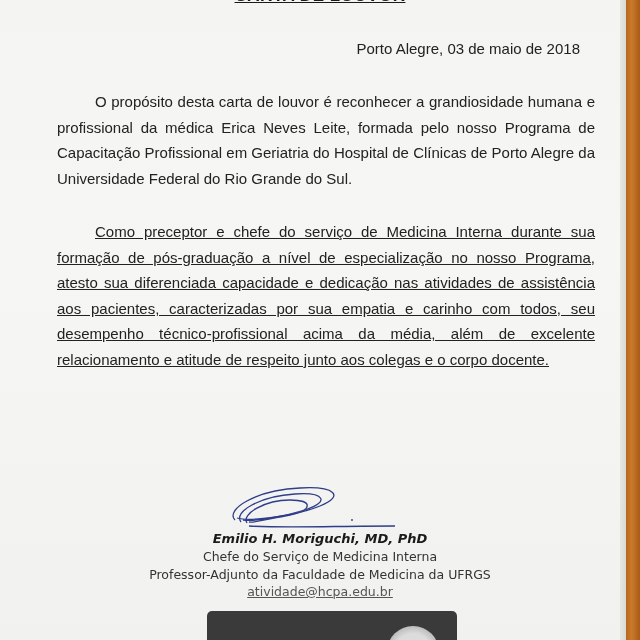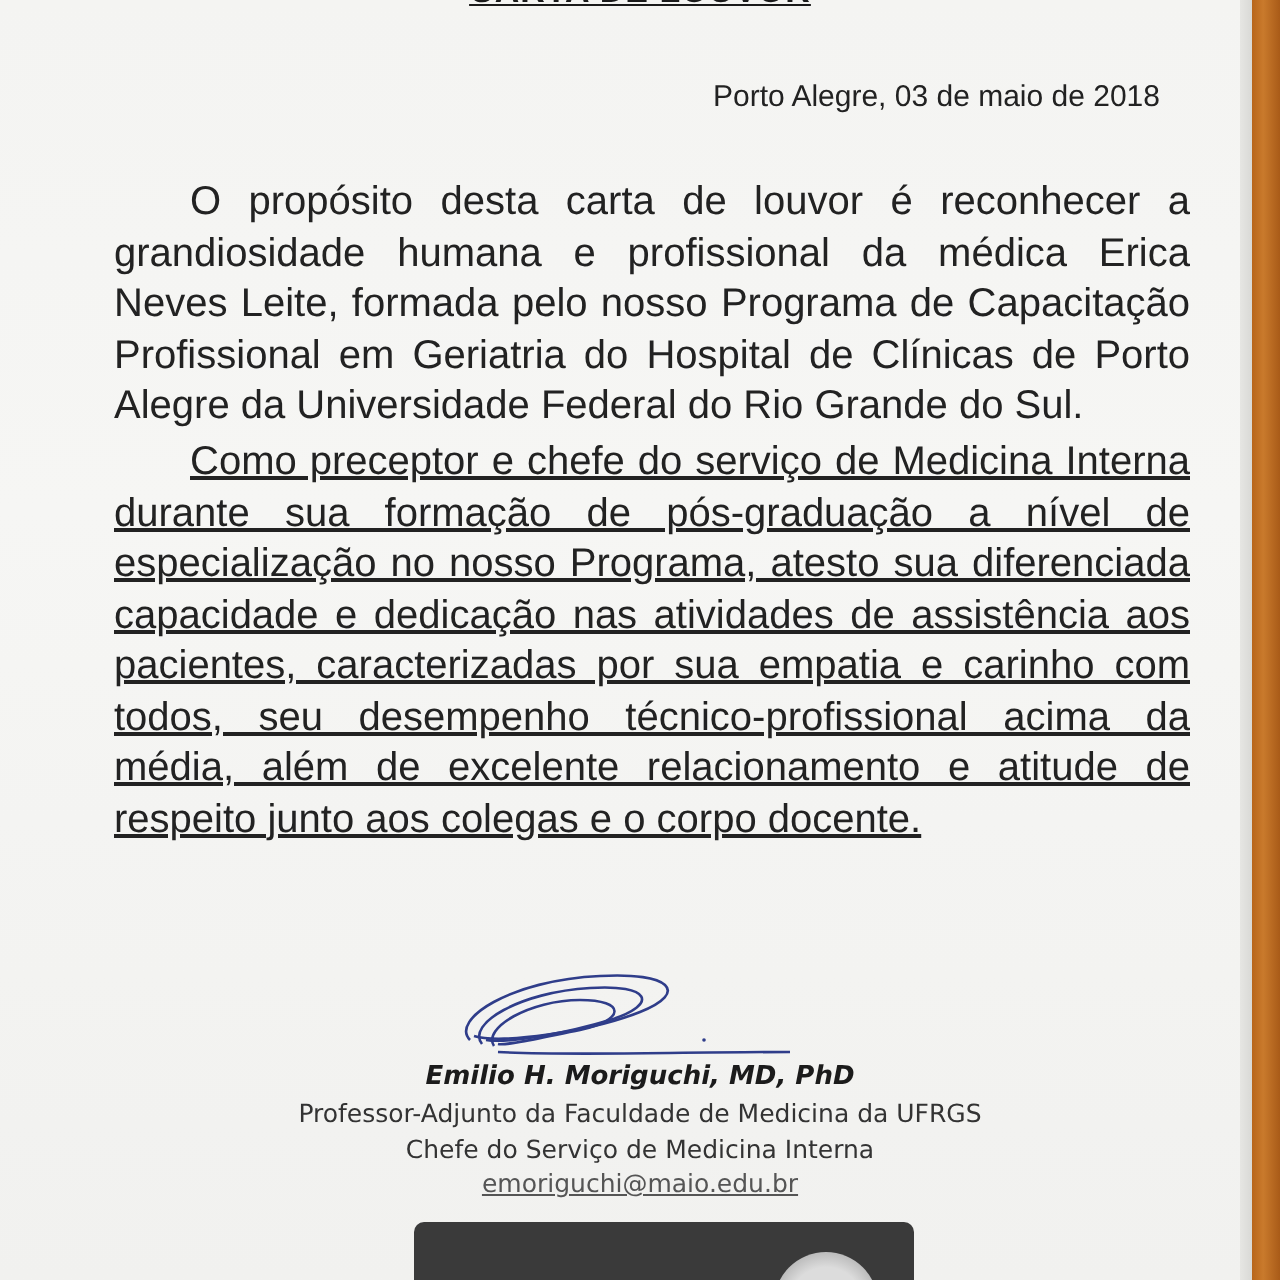--- a/index.html
+++ b/index.html
@@ -24,21 +24,21 @@
     position:absolute; left:0; width:640px; top:-14px; text-align:center;
     font-size:17px; font-weight:bold; color:#1a1a1a;
     text-decoration:underline; letter-spacing:0.5px;
   }
   .date {
     position:absolute; right:44px; top:40px;
     font-size:15px; color:#222;
   }
   .para {
     position:absolute; left:57px; width:538px;
-    font-size:20px; line-height:25.5px; color:#222;
+    font-size:15px; line-height:25.5px; color:#222;
     text-align:justify; text-indent:38px;
   }
   .p1 { top:89px; }
   .p2 { top:219px;text-decoration:underline; }
   .p3 { top:398px; }
   .sig-block {
     position:absolute; left:0; width:640px; top:530px; text-align:center;
     font-family:"DejaVu Sans", sans-serif; color:#2a2a2a;
   }
   .sig-name { font-size:13px; font-weight:bold; font-style:italic; line-height:18px; color:#1b1b1b; }
@@ -74,23 +74,23 @@
       <path d="M10 38 C 0 28, 30 8, 75 6 C 110 4, 120 14, 95 24 C 70 34, 25 40, 12 36"></path>
       <path d="M16 40 C 8 30, 35 14, 70 12 C 100 10, 105 20, 80 28 C 60 34, 30 40, 18 38"></path>
       <path d="M22 41 C 16 32, 40 18, 65 18 C 88 18, 88 28, 65 33 C 45 37, 28 41, 24 40"></path>
       <path d="M24 44 C 60 46, 110 44, 170 44"></path>
     </g>
     <circle cx="127" cy="38" r="0.9" fill="#2f3d8a"></circle>
   </svg>
 
   <div class="sig-block">
     <div class="sig-name">Emilio H. Moriguchi, MD, PhD</div>
+    <div class="sig-line">Chefe do Serviço de Medicina Interna</div>
     <div class="sig-line">Professor-Adjunto da Faculdade de Medicina da UFRGS</div>
-    <div class="sig-line">Chefe do Serviço de Medicina Interna</div>
-    <div class="sig-email">emoriguchi@maio.edu.br</div>
+    <div class="sig-email">atividade@hcpa.edu.br</div>
   </div>
 
   <div class="logo-band">
     <div class="logo-mark">ψ</div>
     <div class="logo-seal"></div>
   </div>
 </div>
 <div class="edge-shadow"></div>
 <div class="edge-orange"></div>
 

